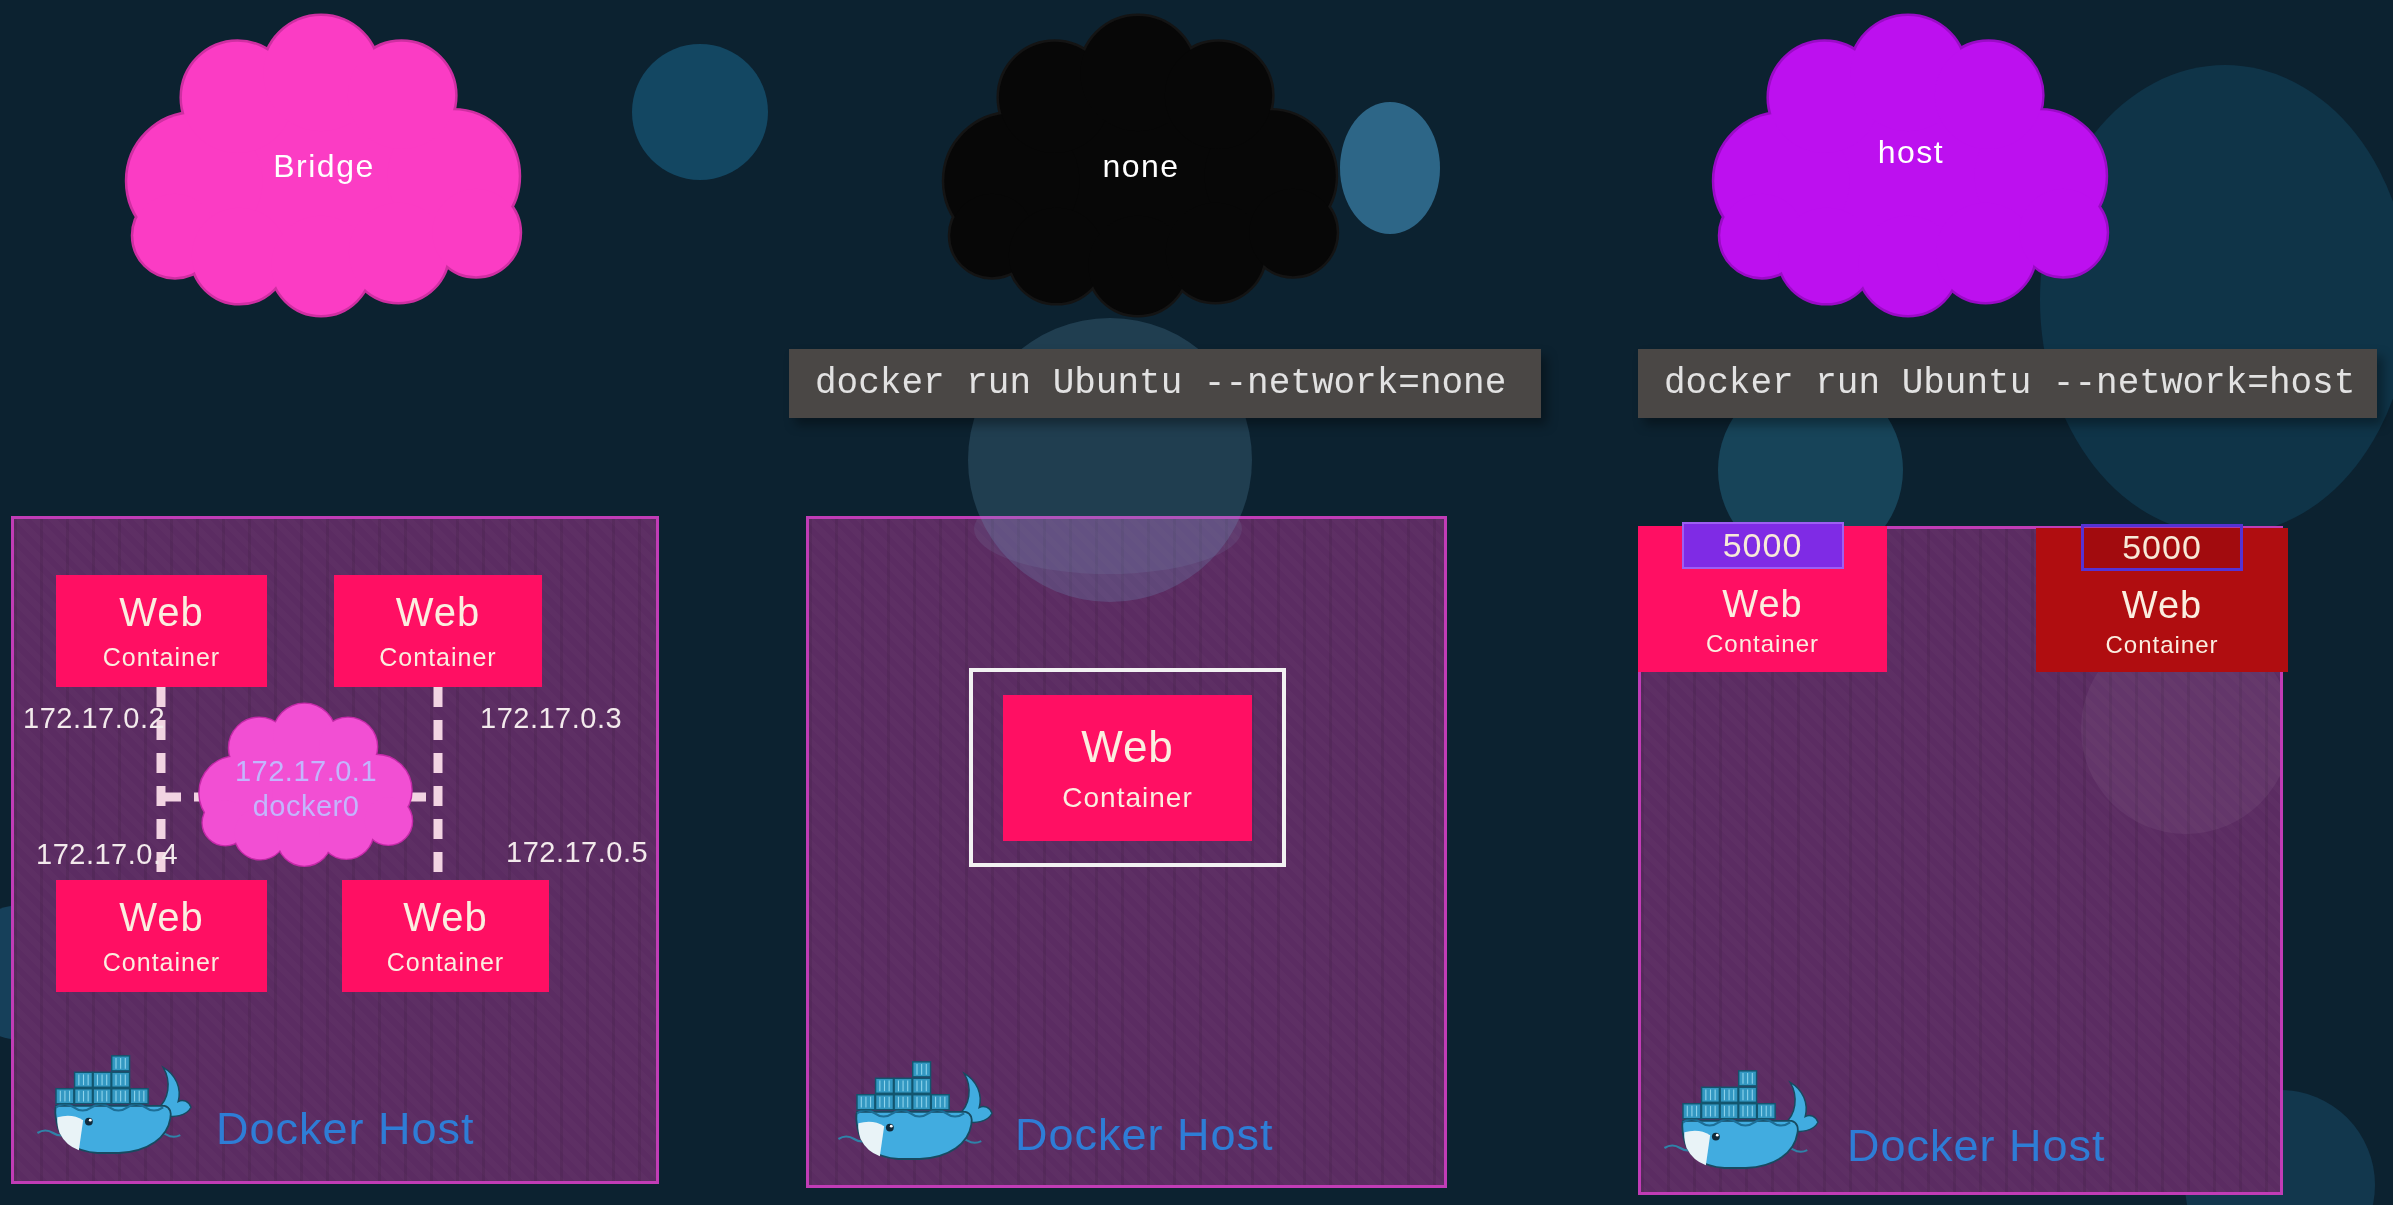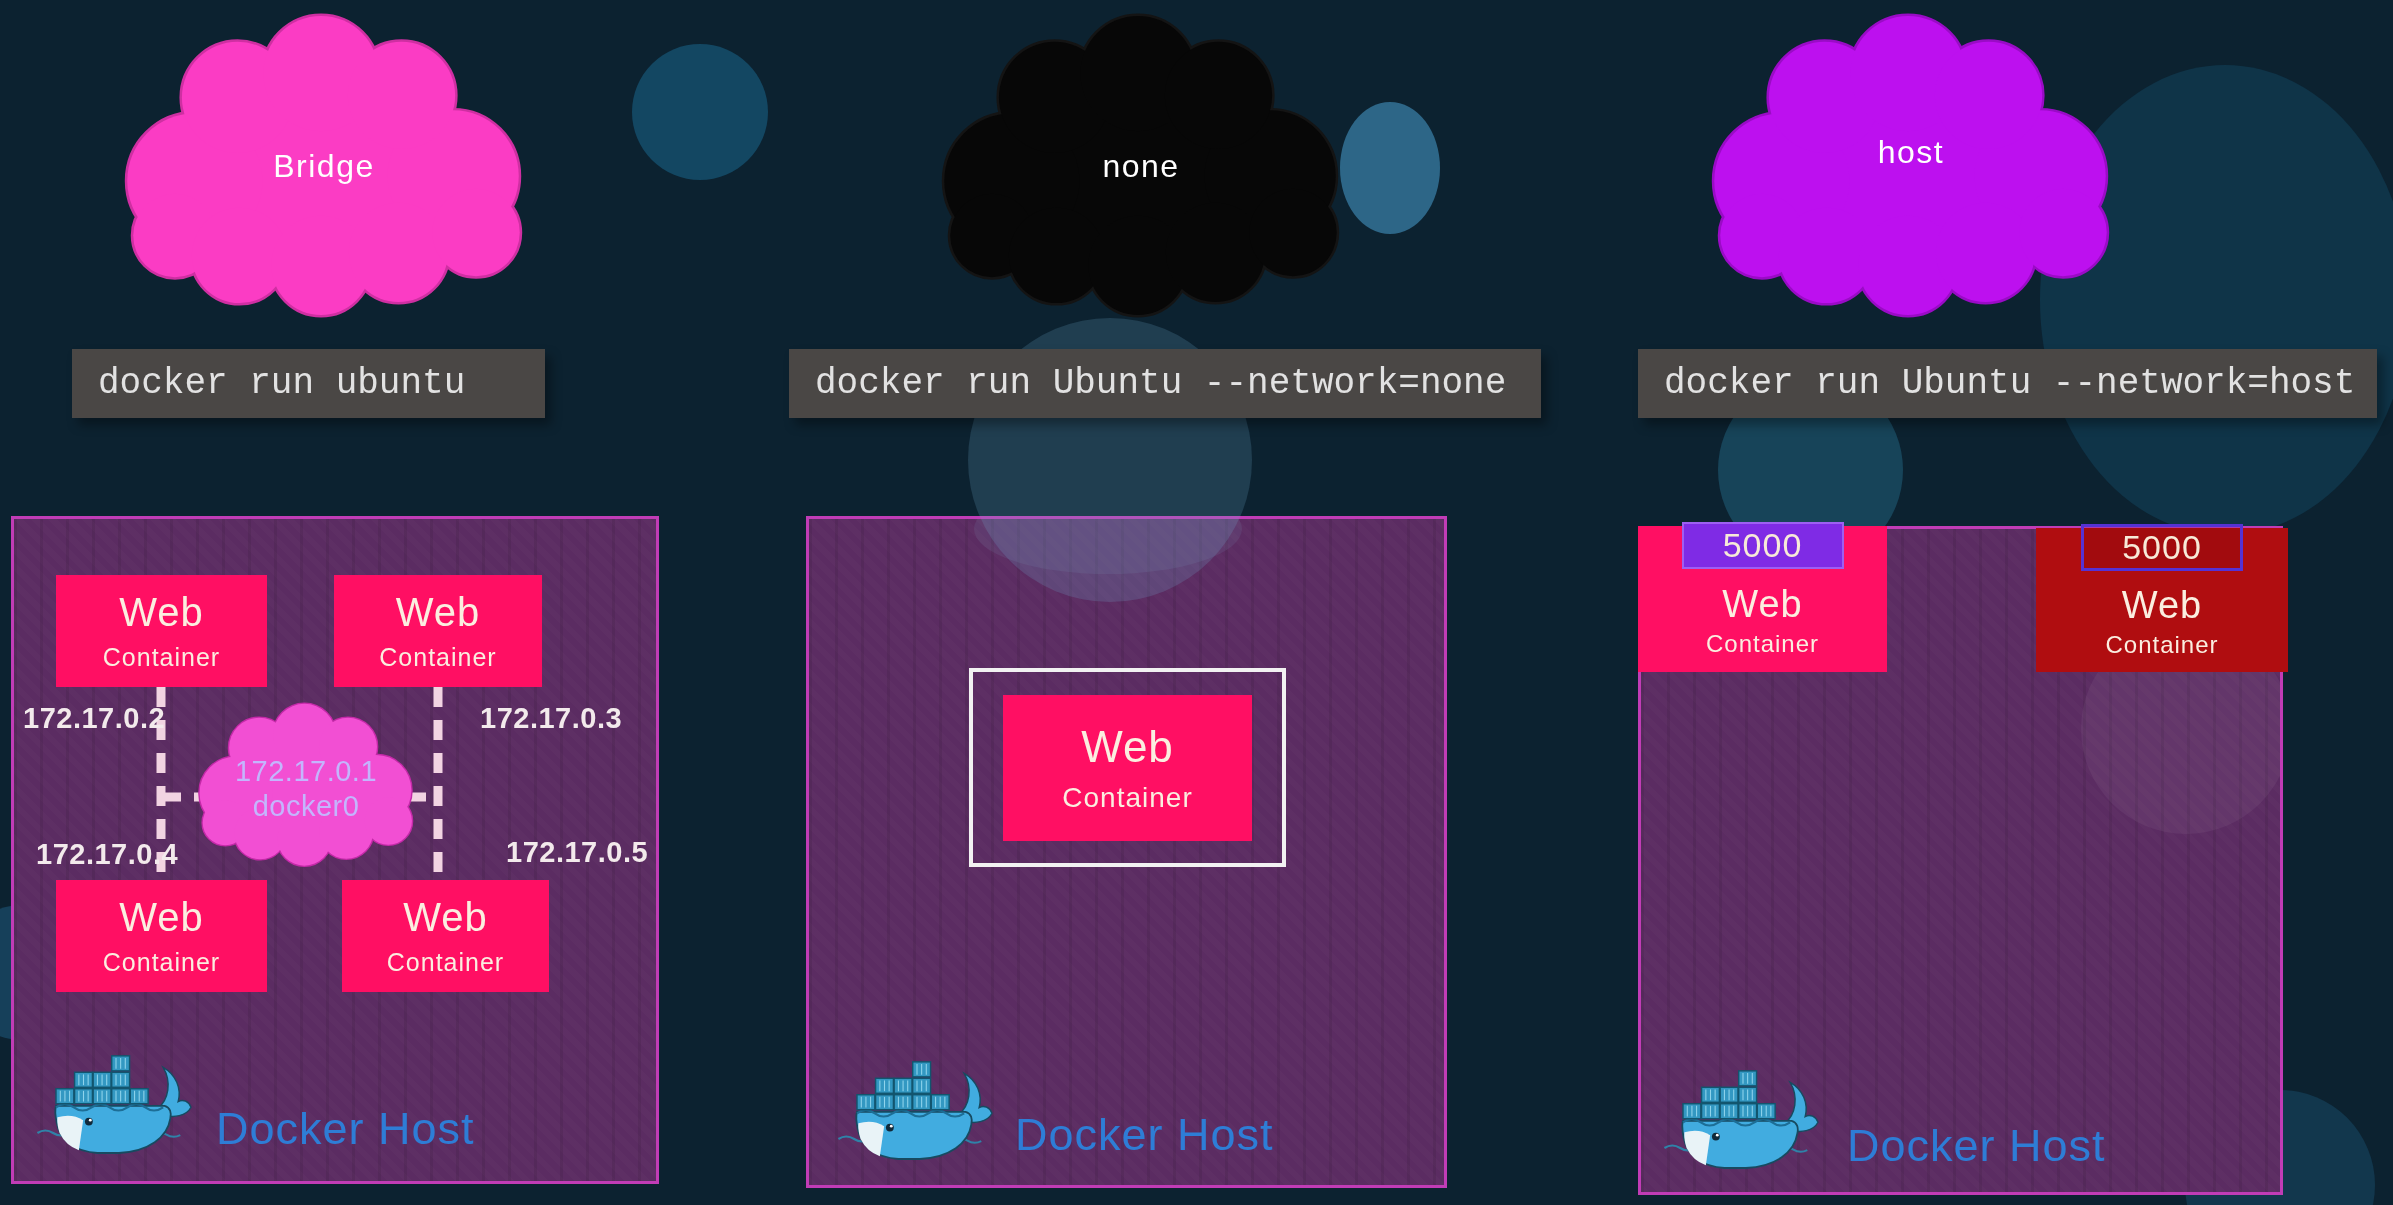--- a/index.html
+++ b/index.html
@@ -60,21 +60,21 @@
     position:absolute; top:-4px; left:50%; transform:translateX(-50%);
     width:162px; height:47px;
     display:flex; align-items:center; justify-content:center;
     font-size:34px; color:#f7ead8; letter-spacing:1px;
   }
   .port-badge.purple { background:#7f2be5; border:2px solid #9d5ff2; }
   .port-badge.outlined { background:rgba(0,0,0,0.08); border:3px solid #5532d4; }
 
   
   .ip {
-    position:absolute; color:#f3eaec; font-size:29px; letter-spacing:0.5px; white-space:nowrap;font-weight:bold;
+    position:absolute; color:#f3eaec; font-size:29px; letter-spacing:0.5px; white-space:nowrap;
   }
 
   
   .d0-label {
     position:absolute; inset:0; display:flex; flex-direction:column;
     align-items:center; justify-content:center; transform:translateY(4px);
     color:#c4b5fd; font-size:29px; line-height:1.2; letter-spacing:0.5px;
   }
 
   
@@ -256,21 +256,20 @@
     <div class="whale" style="left:22px; bottom:8px;">
       <svg viewBox="0 0 210 170">
           <use href="#dockerWhale"></use>
         </svg>
     </div>
     <div class="host-label" style="left:206px; bottom:20px;">Docker Host</div>
   </div>
 
   <div class="blob" style="left:968px; top:318px; width:284px; height:284px; background:rgba(115,175,210,0.20);"></div>
 
-  <div class="cmd" style="left:72px; width:473px;">docker run ubuntu</div>
   <div class="cmd" style="left:1638px; width:739px;">docker run Ubuntu --network=host</div>
   <div class="cmd" style="left:789px; width:752px;">docker run Ubuntu --network=none</div>
 
   <div class="cloud" style="left: 99px; top: 12px; width: 450px; height: 308px; --cf: #fb3cc4; --cs: #cf2fa2;">
     <svg viewBox="0 0 450 310">
         <use href="#cloudShape"></use>
       </svg>
     <div class="cloud-label">Bridge</div>
   </div>
 

